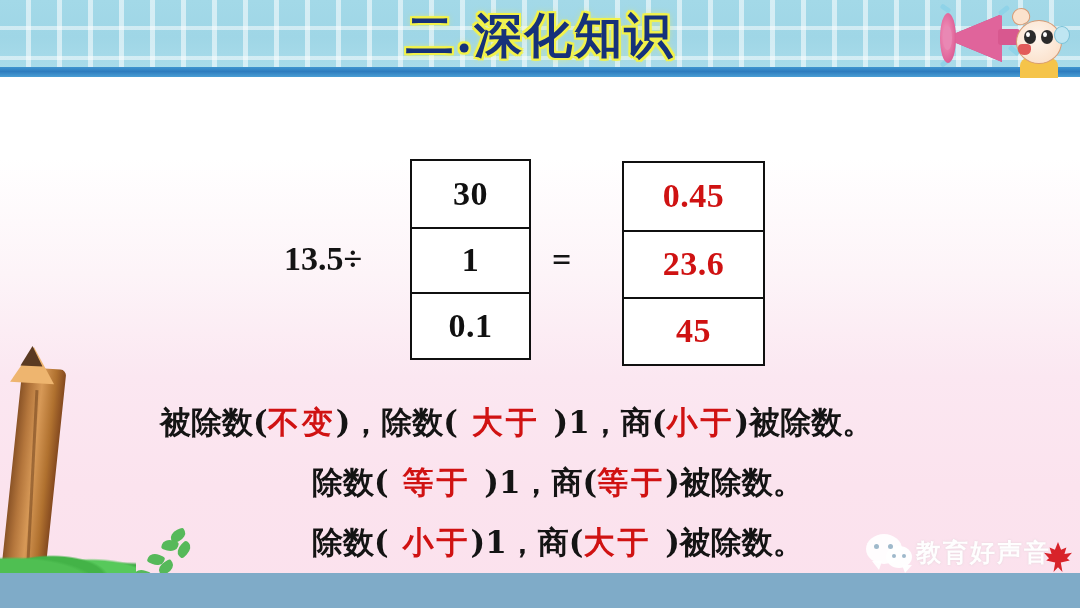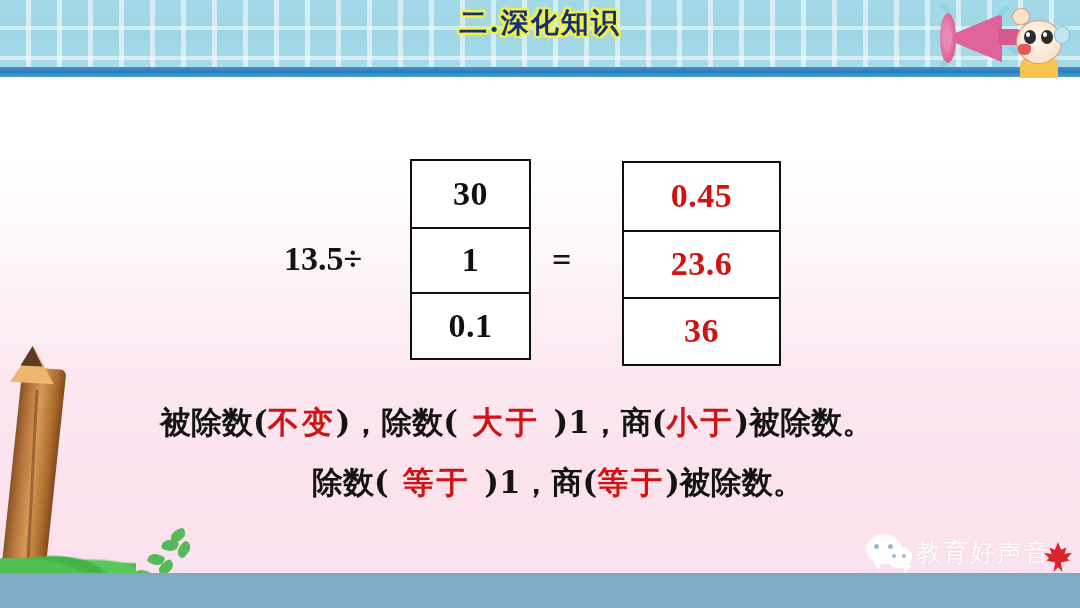--- a/index.html
+++ b/index.html
@@ -50,21 +50,21 @@
     height: 10px;
     background: linear-gradient(to bottom, #3f94cf 0%, #2e7dbf 45%, #4a9ed4 100%);
   }
   .title {
     position: absolute;
     left: 0; top: 4px;
     width: 1080px;
     text-align: center;
     font-family: "DejaVu Serif", "Liberation Serif", serif;
     font-weight: bold;
-    font-size: 28px;
+    font-size: 48px;
     letter-spacing: 2px;
     color: #16317a;
     text-shadow:
        -2px -2px 0 #f2f24a,  2px -2px 0 #f2f24a,
        -2px  2px 0 #f2f24a,  2px  2px 0 #f2f24a,
         0px -2px 0 #f2f24a,  0px  2px 0 #f2f24a,
        -2px  0px 0 #f2f24a,  2px  0px 0 #f2f24a,
         0 0 7px rgba(242,242,74,0.95);
     white-space: nowrap;
   }
@@ -173,21 +173,21 @@
     color: #141414;
   }
 
   .num-table {
     position: absolute;
     border: 2.5px solid #101010;
     background: rgba(255,255,255,0.96);
     box-sizing: border-box;
   }
   .num-table.left  { left: 410px; top: 159px; width: 121px; height: 201px; }
-  .num-table.right { left: 622px; top: 161px; width: 159px; height: 205px; }
+  .num-table.right { left: 622px; top: 161px; width: 143px; height: 205px; }
 
   .num-cell {
     height: 33.3333%;
     box-sizing: border-box;
     display: flex;
     align-items: center;
     justify-content: center;
     font-family: "Liberation Serif", "DejaVu Serif", serif;
     font-weight: bold;
     font-size: 34px;
@@ -329,21 +329,21 @@
     background: #9fb9cb;
   }
   .wechat .dot.b1 { left: 8px;  top: 10px; }
   .wechat .dot.b2 { left: 22px; top: 10px; }
   .wechat .dot.s1 { left: 26px; top: 20px; width: 4px; height: 4px; }
   .wechat .dot.s2 { left: 36px; top: 20px; width: 4px; height: 4px; }
   .wm-text {
     position: absolute; left: 50px; top: 6px;
     font-family: "DejaVu Serif", "Liberation Serif", serif;
     font-size: 25px;
-    font-weight: normal;
+    font-weight: bold;
     color: rgba(255,255,255,0.96);
     letter-spacing: 2px;
     white-space: nowrap;
     text-shadow: 0 0 2px rgba(180,180,180,0.35);
   }
   .maple {
     position: absolute; left: 178px; top: 12px;
     width: 28px; height: 30px;
     background: #d8232a;
     clip-path: polygon(50% 0%, 61% 26%, 80% 18%, 73% 40%, 100% 36%,
@@ -388,26 +388,27 @@
     <div class="num-cell">30</div>
     <div class="num-cell">1</div>
     <div class="num-cell">0.1</div>
   </div>
 
   <div class="equals">=</div>
 
   <div class="num-table right">
     <div class="num-cell">0.45</div>
     <div class="num-cell">23.6</div>
-    <div class="num-cell">36</div>
+    <div class="num-cell">45</div>
   </div>
 
   <div class="rules">
     <div class="rule-line l1"><span>被除数(</span><span class="hl sp">不变</span><span>)，除数(</span><span class="hl sp"> 大于 </span><span>)1，商(</span><span class="hl sp">小于</span><span>)被除数。</span></div>
     <div class="rule-line l2"><span>除数(</span><span class="hl sp"> 等于 </span><span>)1，商(</span><span class="hl sp">等于</span><span>)被除数。</span></div>
+    <div class="rule-line l3"><span>除数(</span><span class="hl sp"> 小于</span><span>)1，商(</span><span class="hl sp">大于 </span><span>)被除数。</span></div>
   </div>
 
   <div class="deco-left">
     <div class="pencil-body"></div>
     <div class="pencil-grain"></div>
     <div class="pencil-wood"></div>
     <div class="pencil-tip"></div>
 
     <div class="vine">
       <i style="left:52px; top:2px;  transform:rotate(-25deg);"></i>

